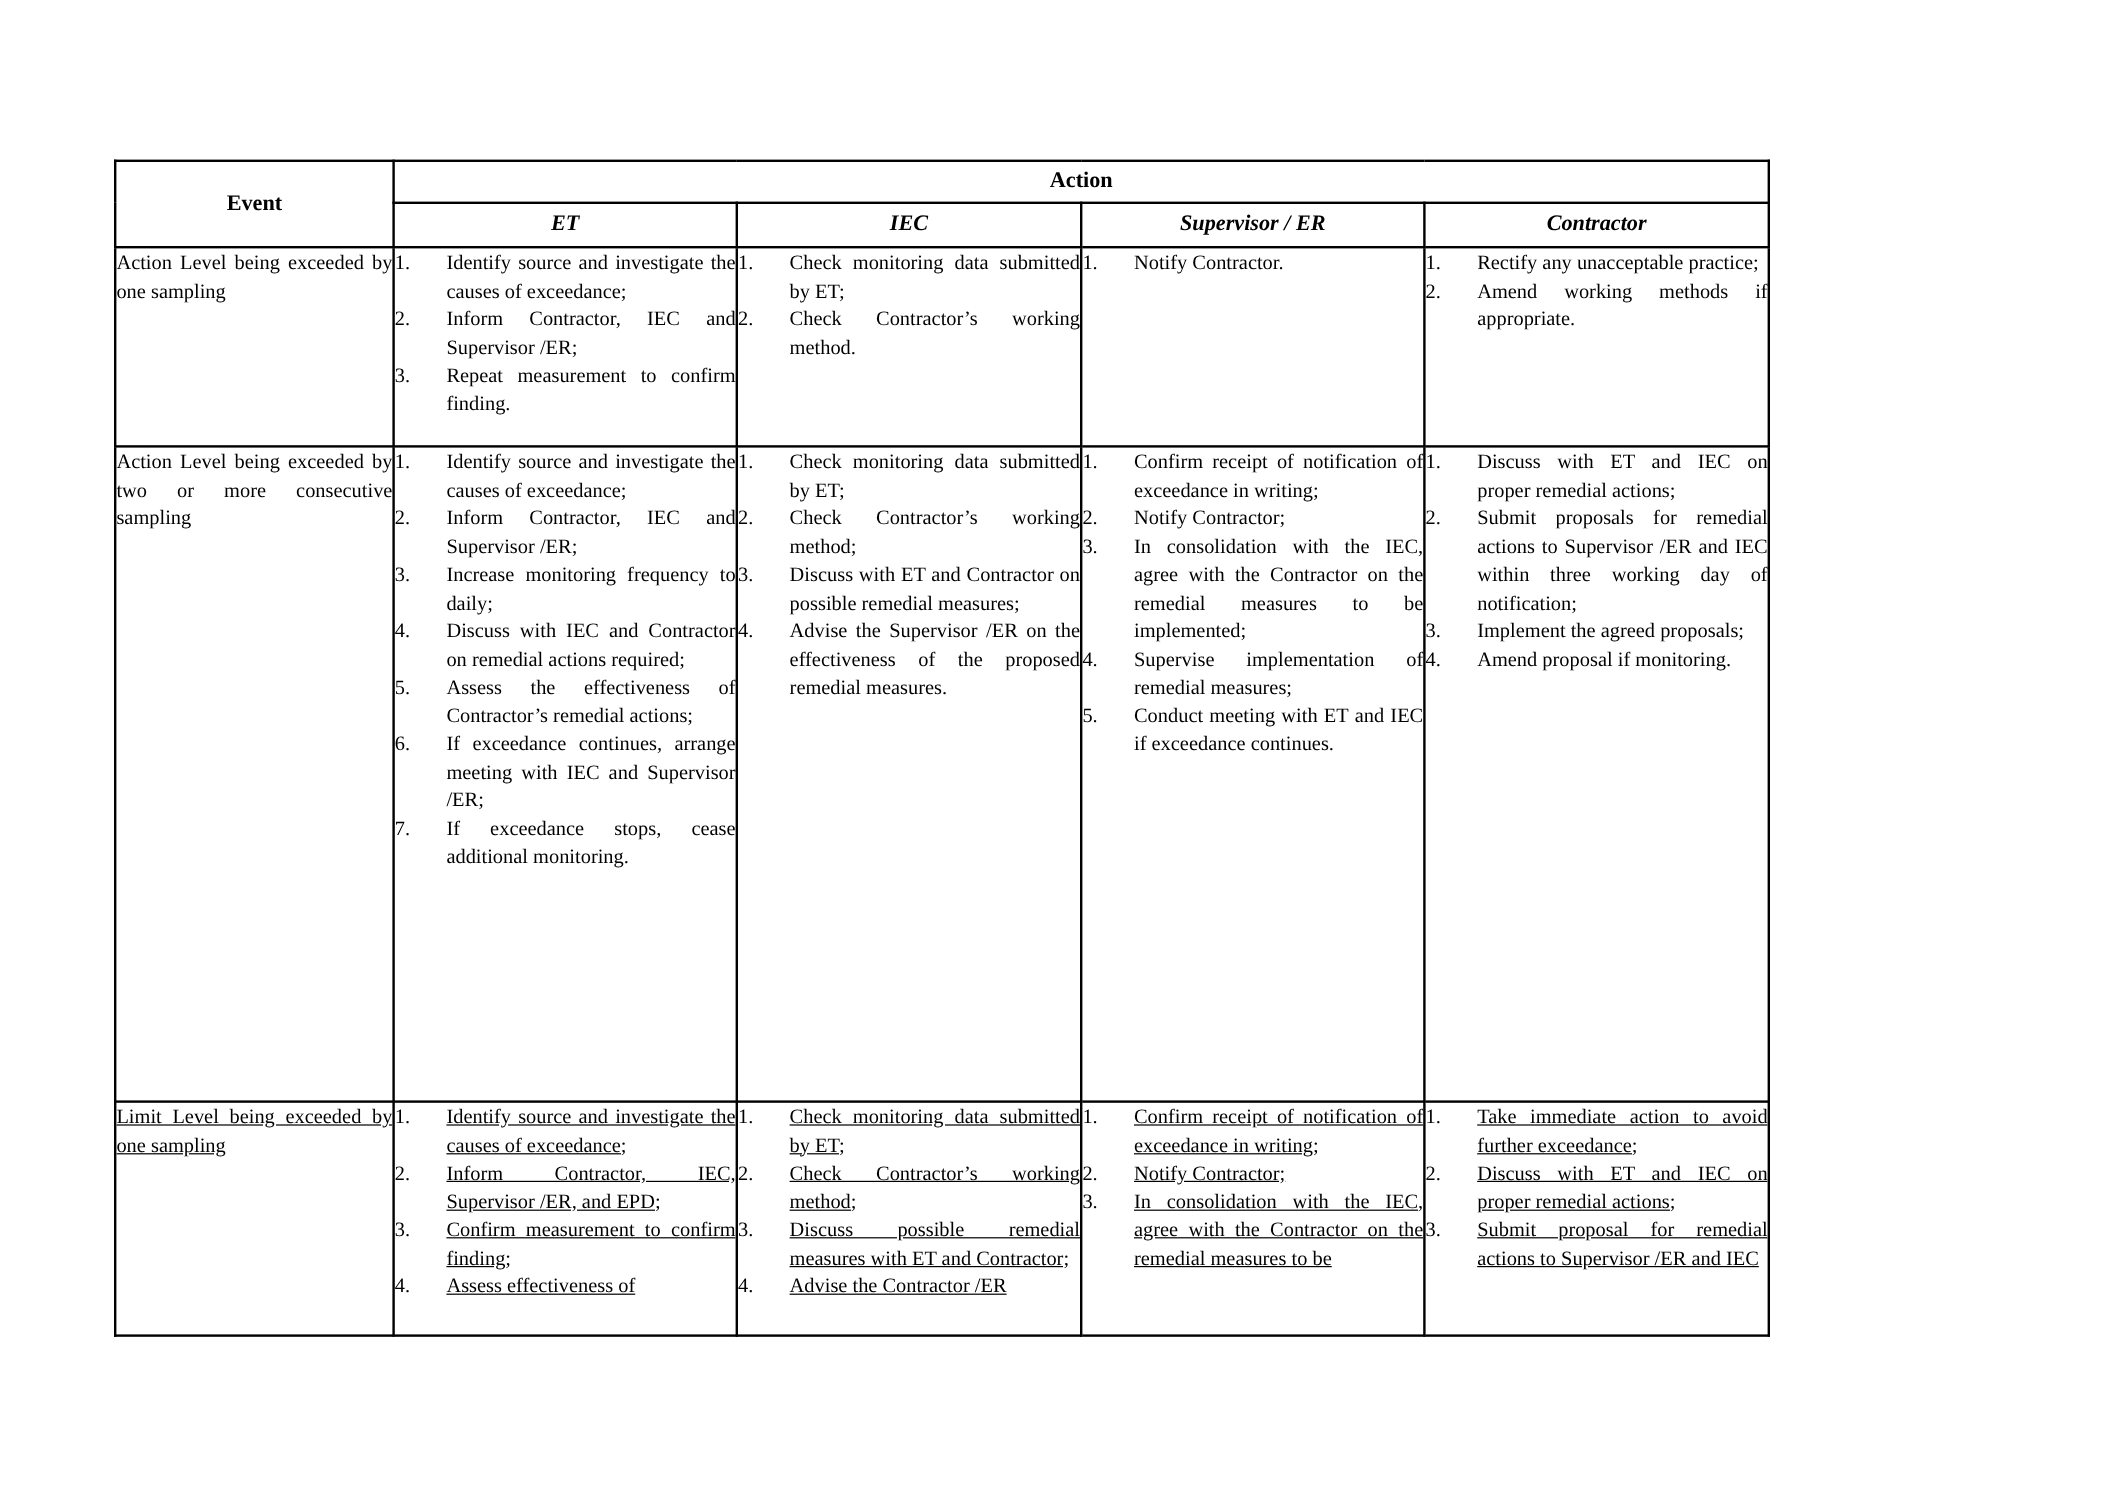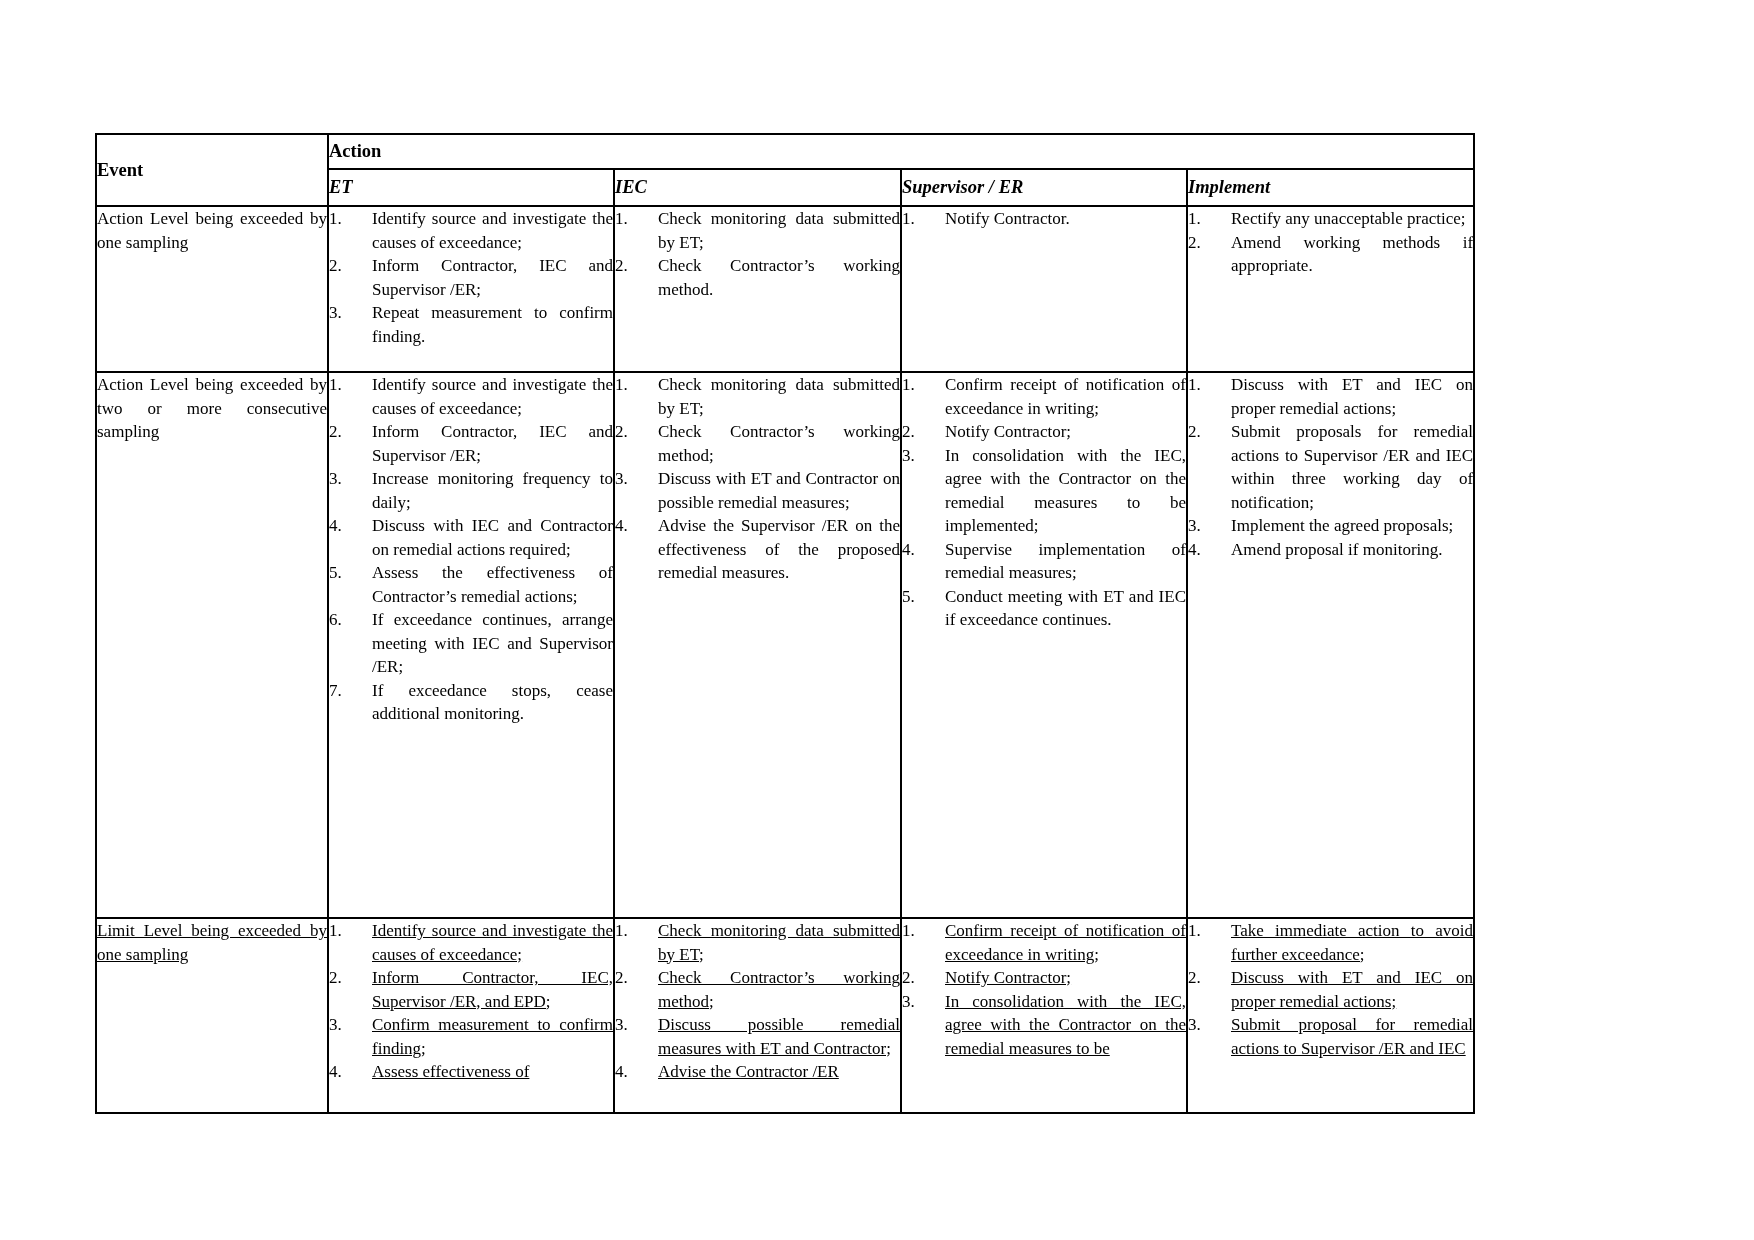--- a/index.html
+++ b/index.html
@@ -20,21 +20,21 @@
     border-collapse: collapse;
     table-layout: fixed;
   }
   table.main th, table.main td {
     border: 2px solid #000000;
     padding: 0;
   }
   thead th {
     font-weight: bold;
     font-size: 18.5px;
-    text-align: left;
+    text-align: center;
     vertical-align: middle;
     margin-top: 48px;
   }
   th.action-th { height: 33px; }
   th.role-th  { height: 35px; border-bottom: 7px double #000000; font-style: italic; }
   th.event-th { border-bottom: 7px double #000000; }
   tbody td {
     vertical-align: top;
     font-size: 17px;
     line-height: 23.5px;
@@ -83,21 +83,21 @@
     </colgroup>
     <thead>
       <tr>
         <th rowspan="2" class="event-th">Event</th>
         <th colspan="4" class="action-th">Action</th>
       </tr>
       <tr>
         <th class="role-th">ET</th>
         <th class="role-th">IEC</th>
         <th class="role-th">Supervisor / ER</th>
-        <th class="role-th">Implement</th>
+        <th class="role-th">Contractor</th>
       </tr>
     </thead>
     <tbody>
       <tr class="row-1">
         <td class="event-cell">
           <div class="event-text">Action Level being exceeded by one sampling</div>
         </td>
         <td>
             <div class="cellwrap">
               <div class="li"><span class="num">1.</span><span class="txt">Identify source and investigate the causes of exceedance;</span></div>

